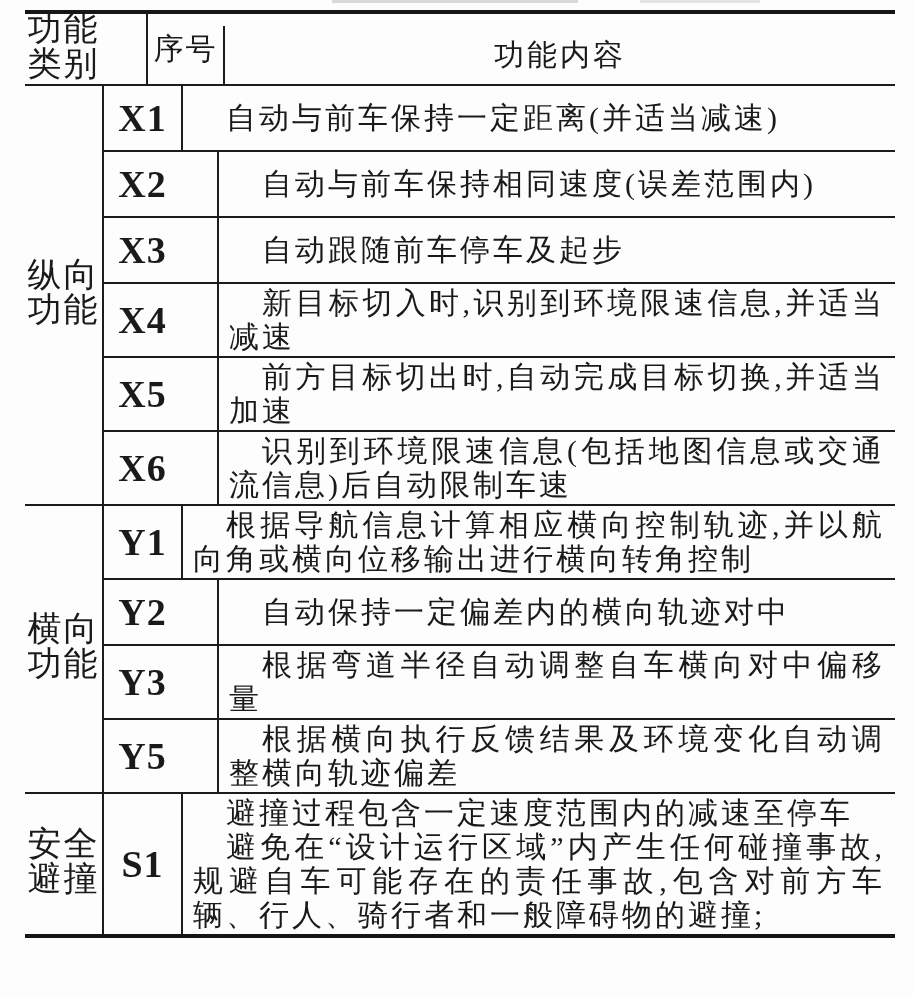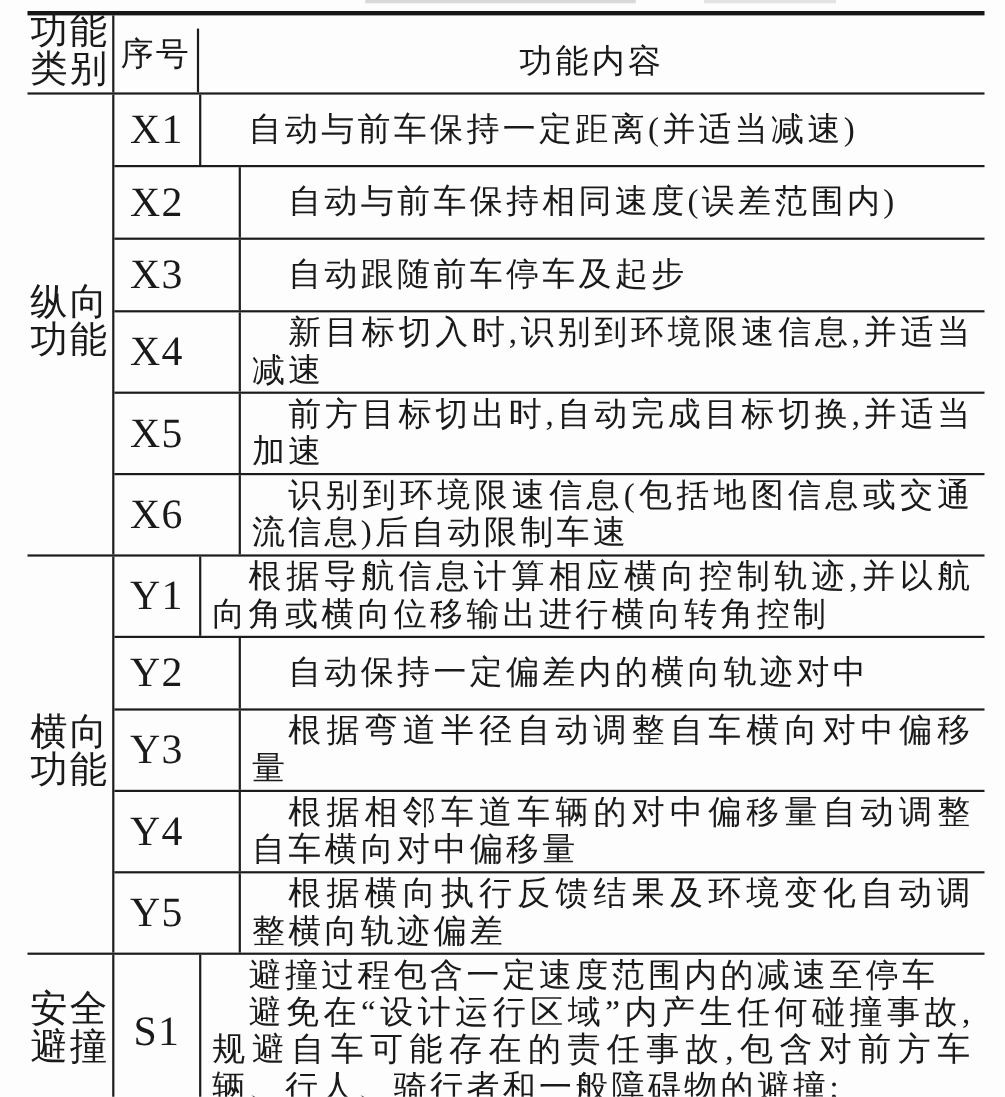--- a/index.html
+++ b/index.html
@@ -66,20 +66,21 @@
 
   .code {
     width: 77px;
     flex: 0 0 77px;
     display: flex;
     align-items: center;
     justify-content: center;
     font-size: 38px;
     letter-spacing: 1px;
     box-sizing: border-box;
+    font-weight: bold;
   }
   .content {
     flex: 1 1 auto;
     border-left: 2px solid #1c1c1c;
     min-width: 0;
     min-height: 64px;
     padding: 2px 10px;
     box-sizing: border-box;
     display: flex;
     flex-direction: column;
@@ -98,20 +99,21 @@
   .hrow .code-h {
     width: 77px;
     flex: 0 0 77px;
     border-left: 2px solid #1c1c1c;
     display: flex;
     align-items: center;
     justify-content: center;
     font-size: 30px;
     letter-spacing: 2px;
     box-sizing: border-box;
+    margin-left: 44px;
   }
   .hrow .content-h {
     flex: 1 1 auto;
     border-left: 2px solid #1c1c1c;
     display: flex;
     align-items: center;
     justify-content: center;
     font-size: 30px;
     letter-spacing: 3px;
     box-sizing: border-box;
@@ -193,26 +195,20 @@
               <p>自动保持一定偏差内的横向轨迹对中</p>
             </div>
         </div>
         <div class="row">
           <div class="code">Y3</div>
           <div class="content">
               <p>根据弯道半径自动调整自车横向对中偏移量</p>
             </div>
         </div>
         <div class="row">
-          <div class="code">Y4</div>
-          <div class="content">
-              <p>根据相邻车道车辆的对中偏移量自动调整自车横向对中偏移量</p>
-            </div>
-        </div>
-        <div class="row">
           <div class="code">Y5</div>
           <div class="content">
               <p>根据横向执行反馈结果及环境变化自动调整横向轨迹偏差</p>
             </div>
         </div>
       </div>
     </div>
 
     <div class="group">
       <div class="cat">安全

